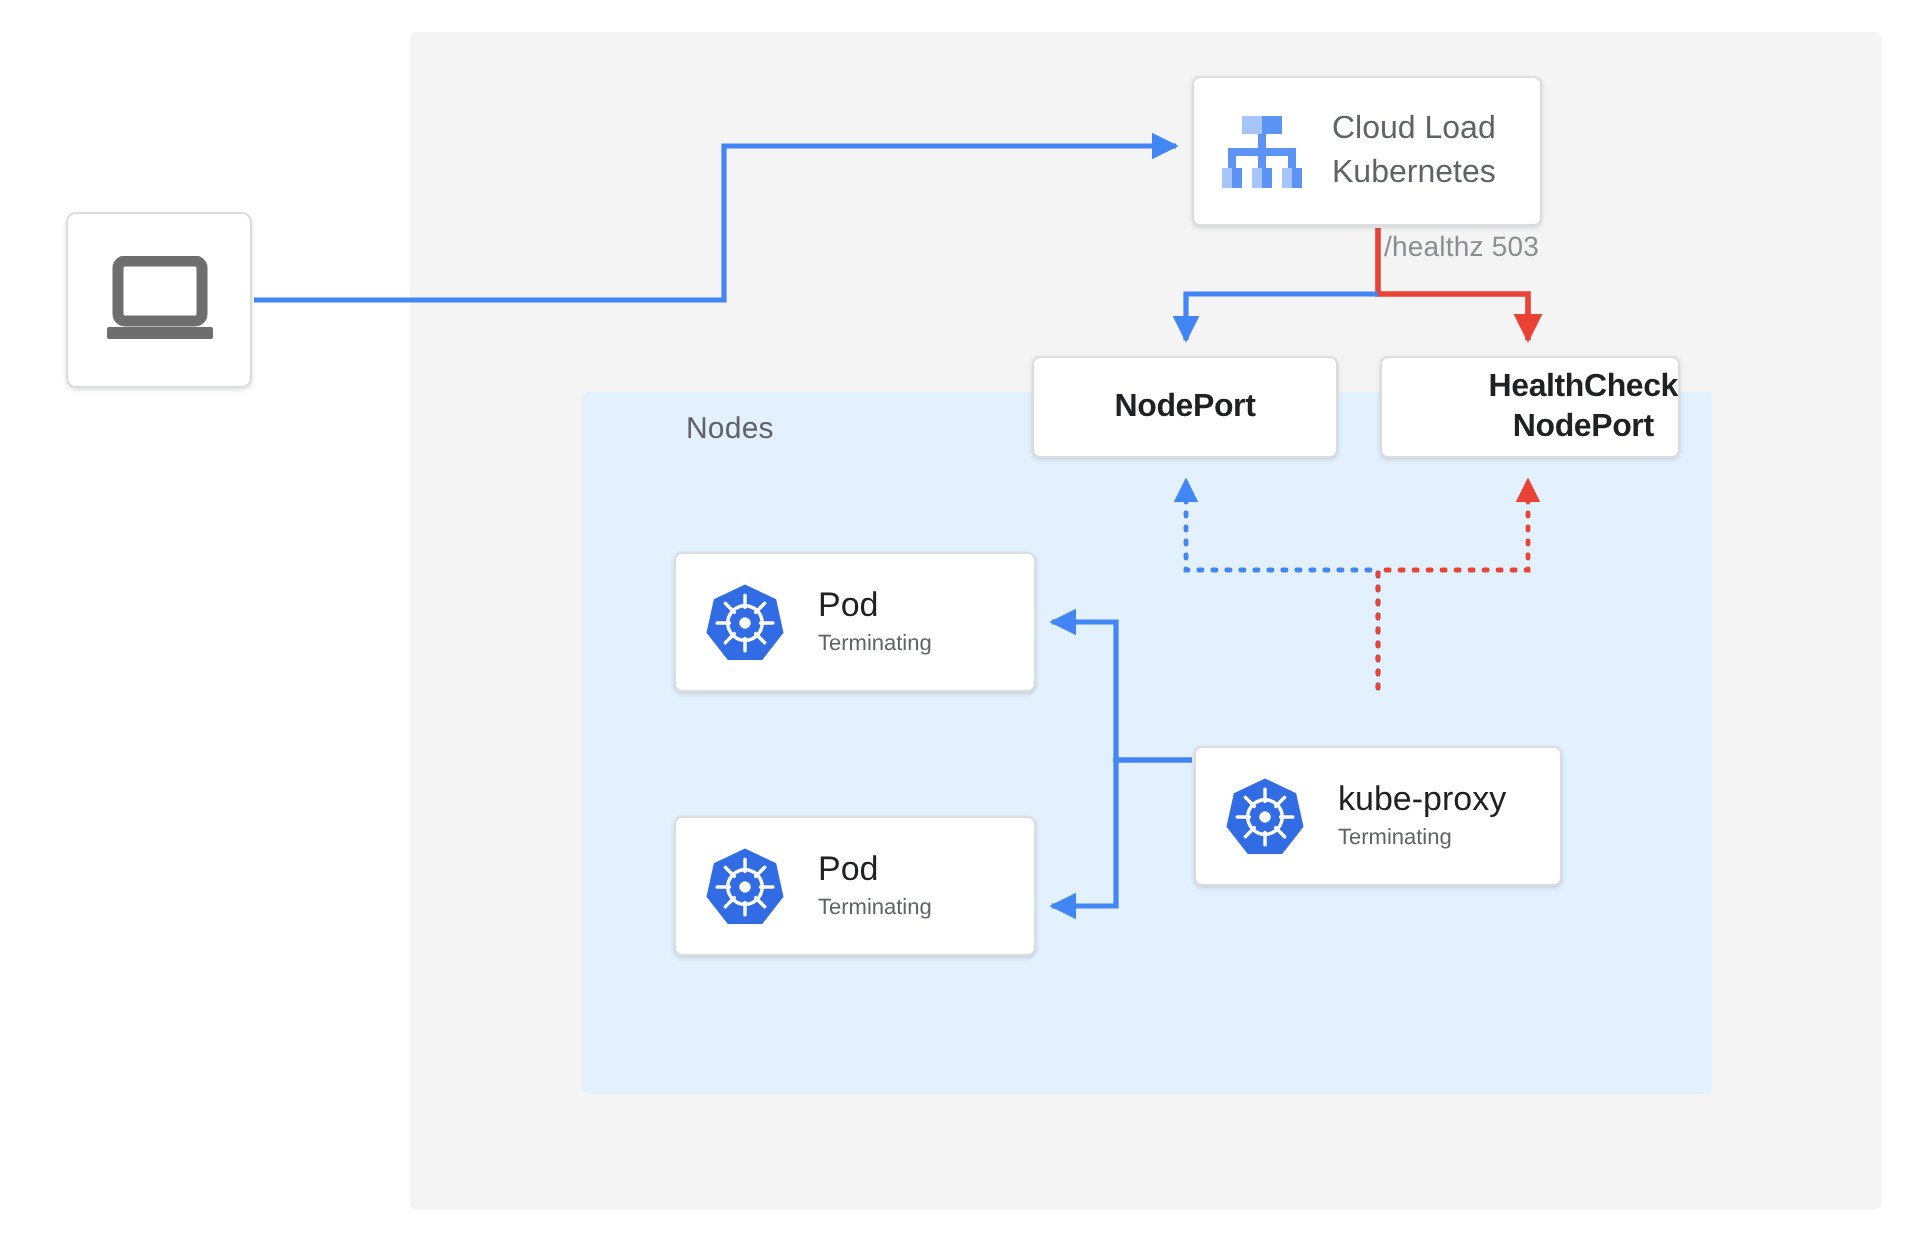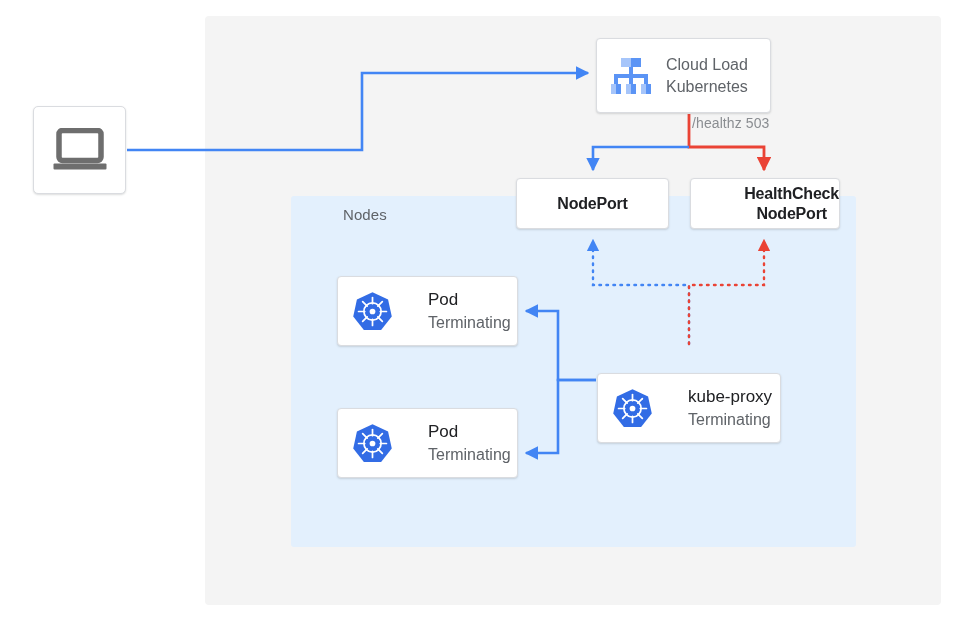--- a/index.html
+++ b/index.html
@@ -112,31 +112,31 @@
     line-height: 1.25;
     letter-spacing: -0.2px;
   }
   
   .pod-box-1 { left: 337px; top: 276px; width: 181px; height: 70px; }
   .pod-box-2 { left: 337px; top: 408px; width: 181px; height: 70px; }
   .pod-box-1, .pod-box-2, .kubeproxy-box {
     display: flex;
     align-items: center;
     padding-left: 14px;
-    gap: 35px;
+    gap: 16px;
   }
   .kubeproxy-box { left: 597px; top: 345px; width: 184px; height: 70px; margin-top: 28px; }
   .entity-text { display: flex; flex-direction: column; line-height: 1.2; }
   .entity-title {
     font-size: 17px;
     color: #202124;
     white-space: nowrap;
   }
   .entity-sub {
-    font-size: 16px;
+    font-size: 11px;
     color: #5f6368;
     white-space: nowrap;
     margin-top: 2px;
   }
   
   .edge-label {
     position: absolute;
     left: 692px;
     top: 115px;
     font-size: 14px;

